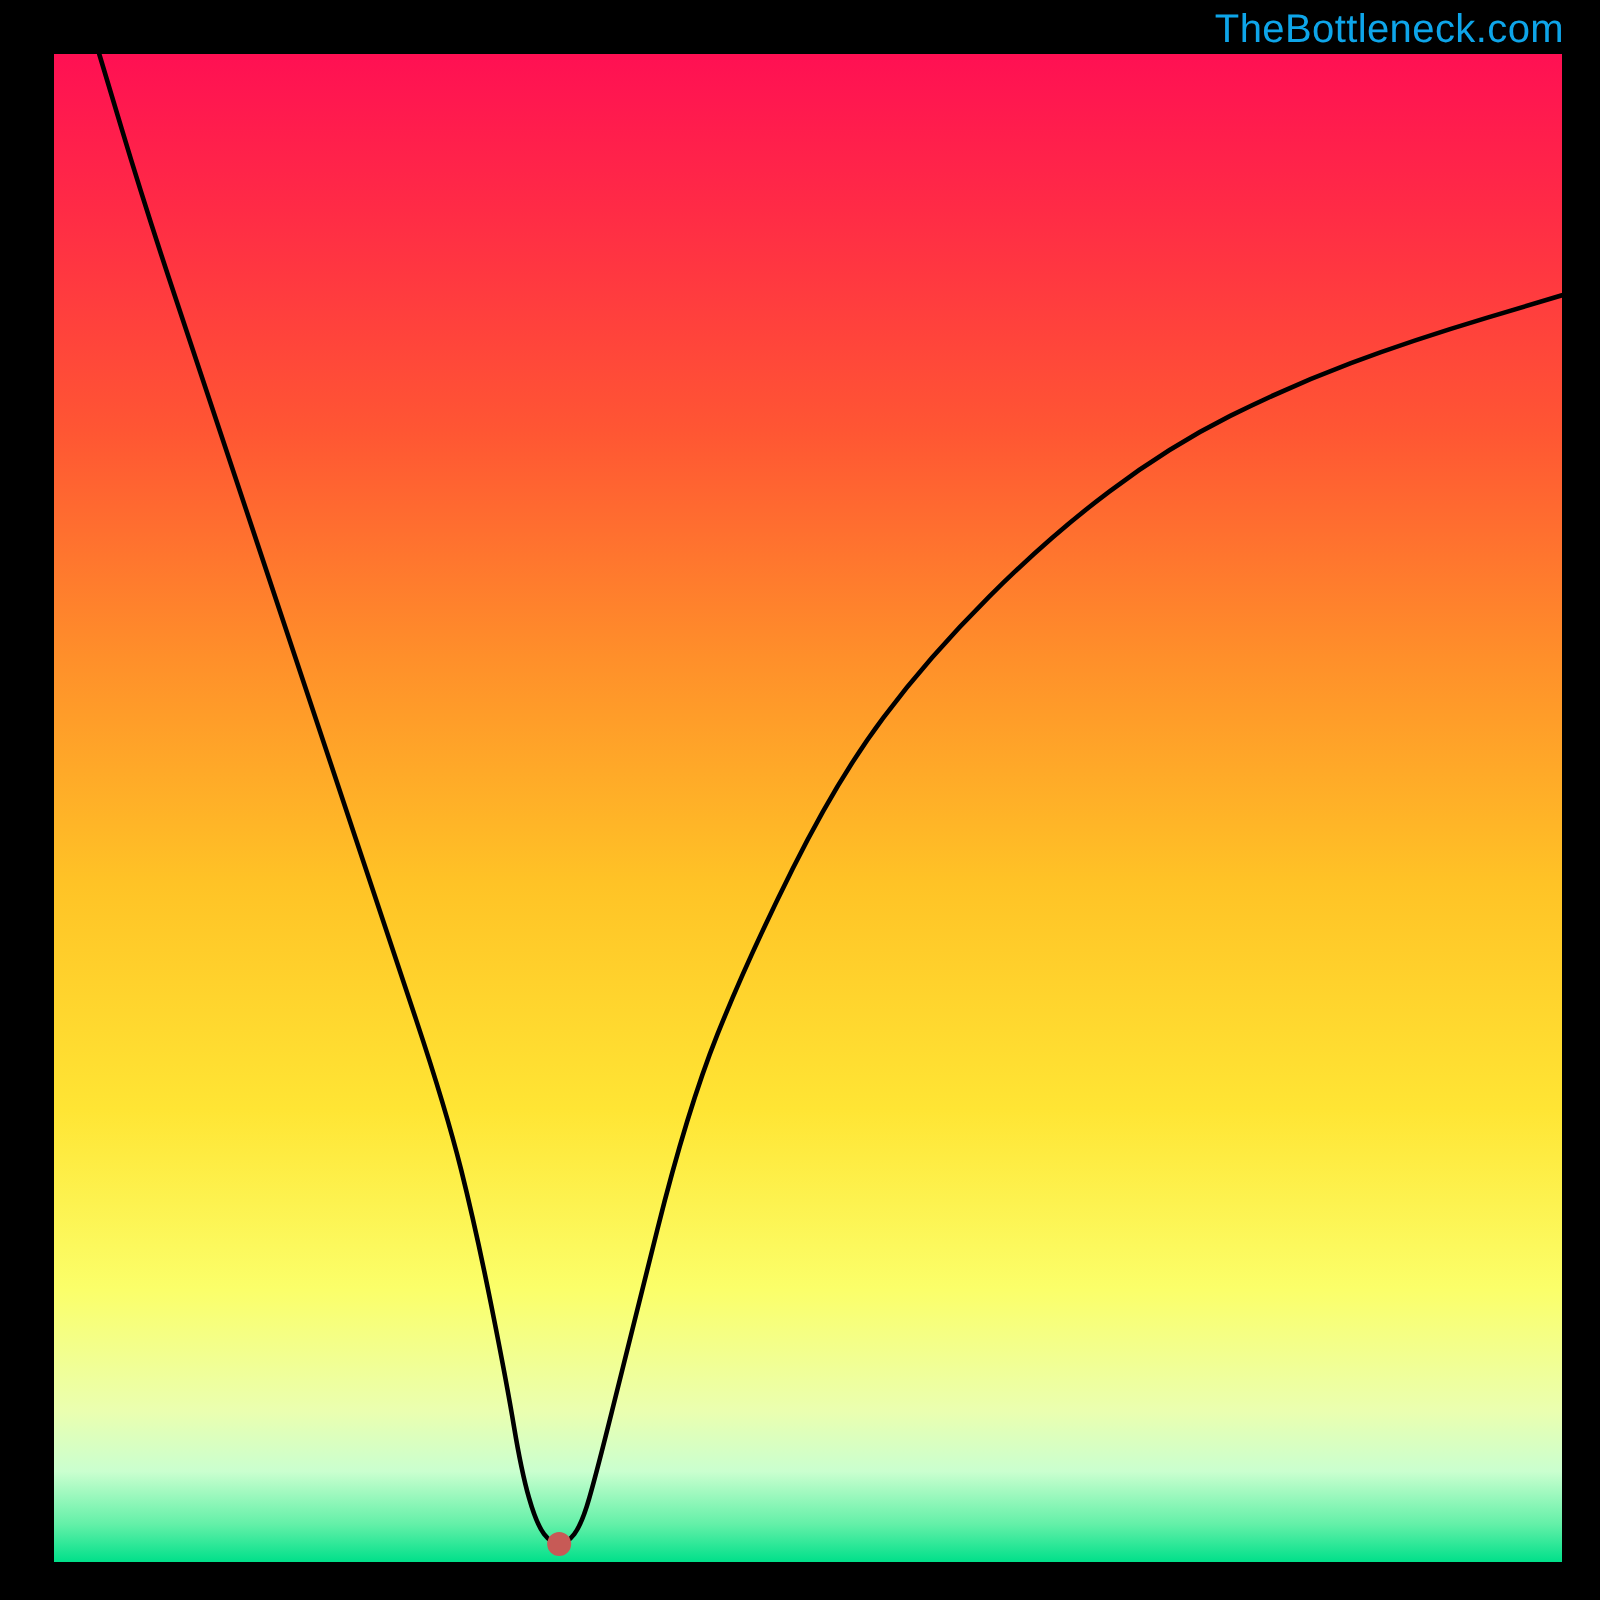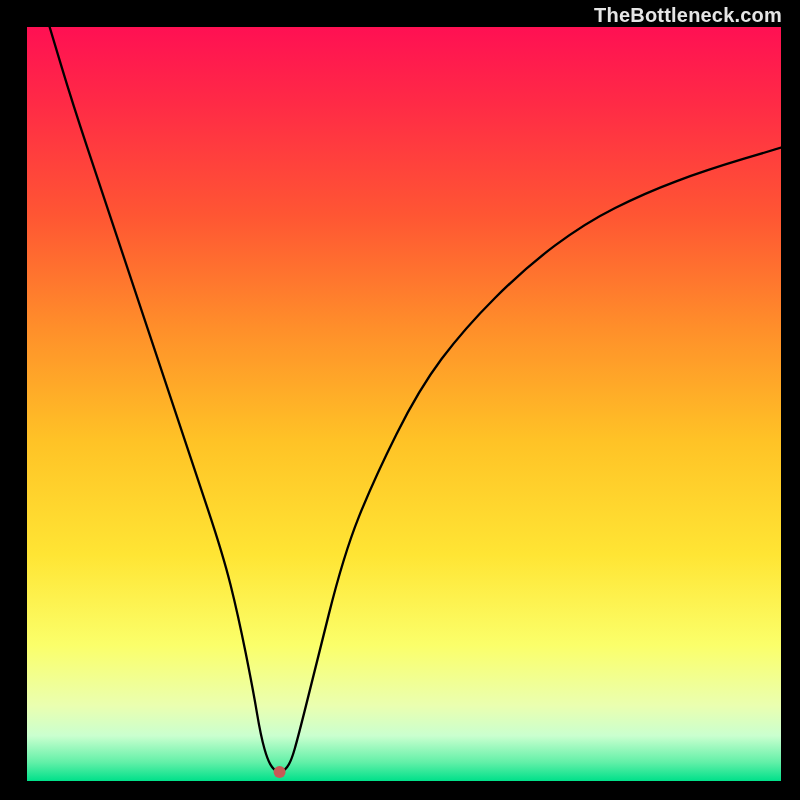--- a/index.html
+++ b/index.html
@@ -15,22 +15,22 @@
     position: relative;
     width: 800px;
     height: 800px;
     background: #000;
   }
   .watermark {
     position: absolute;
     top: 4px;
     right: 18px;
     font-size: 20px;
-    font-weight: 700;
-    color: #e5e5e5;
+    font-weight: 400;
+    color: #0ea5e9;
     letter-spacing: 0.2px;
     z-index: 5;
   }
   .plot-wrap {
     position: absolute;
     left: 27px;
     top: 27px;
     width: 754px;
     height: 754px;
     background: #000;

